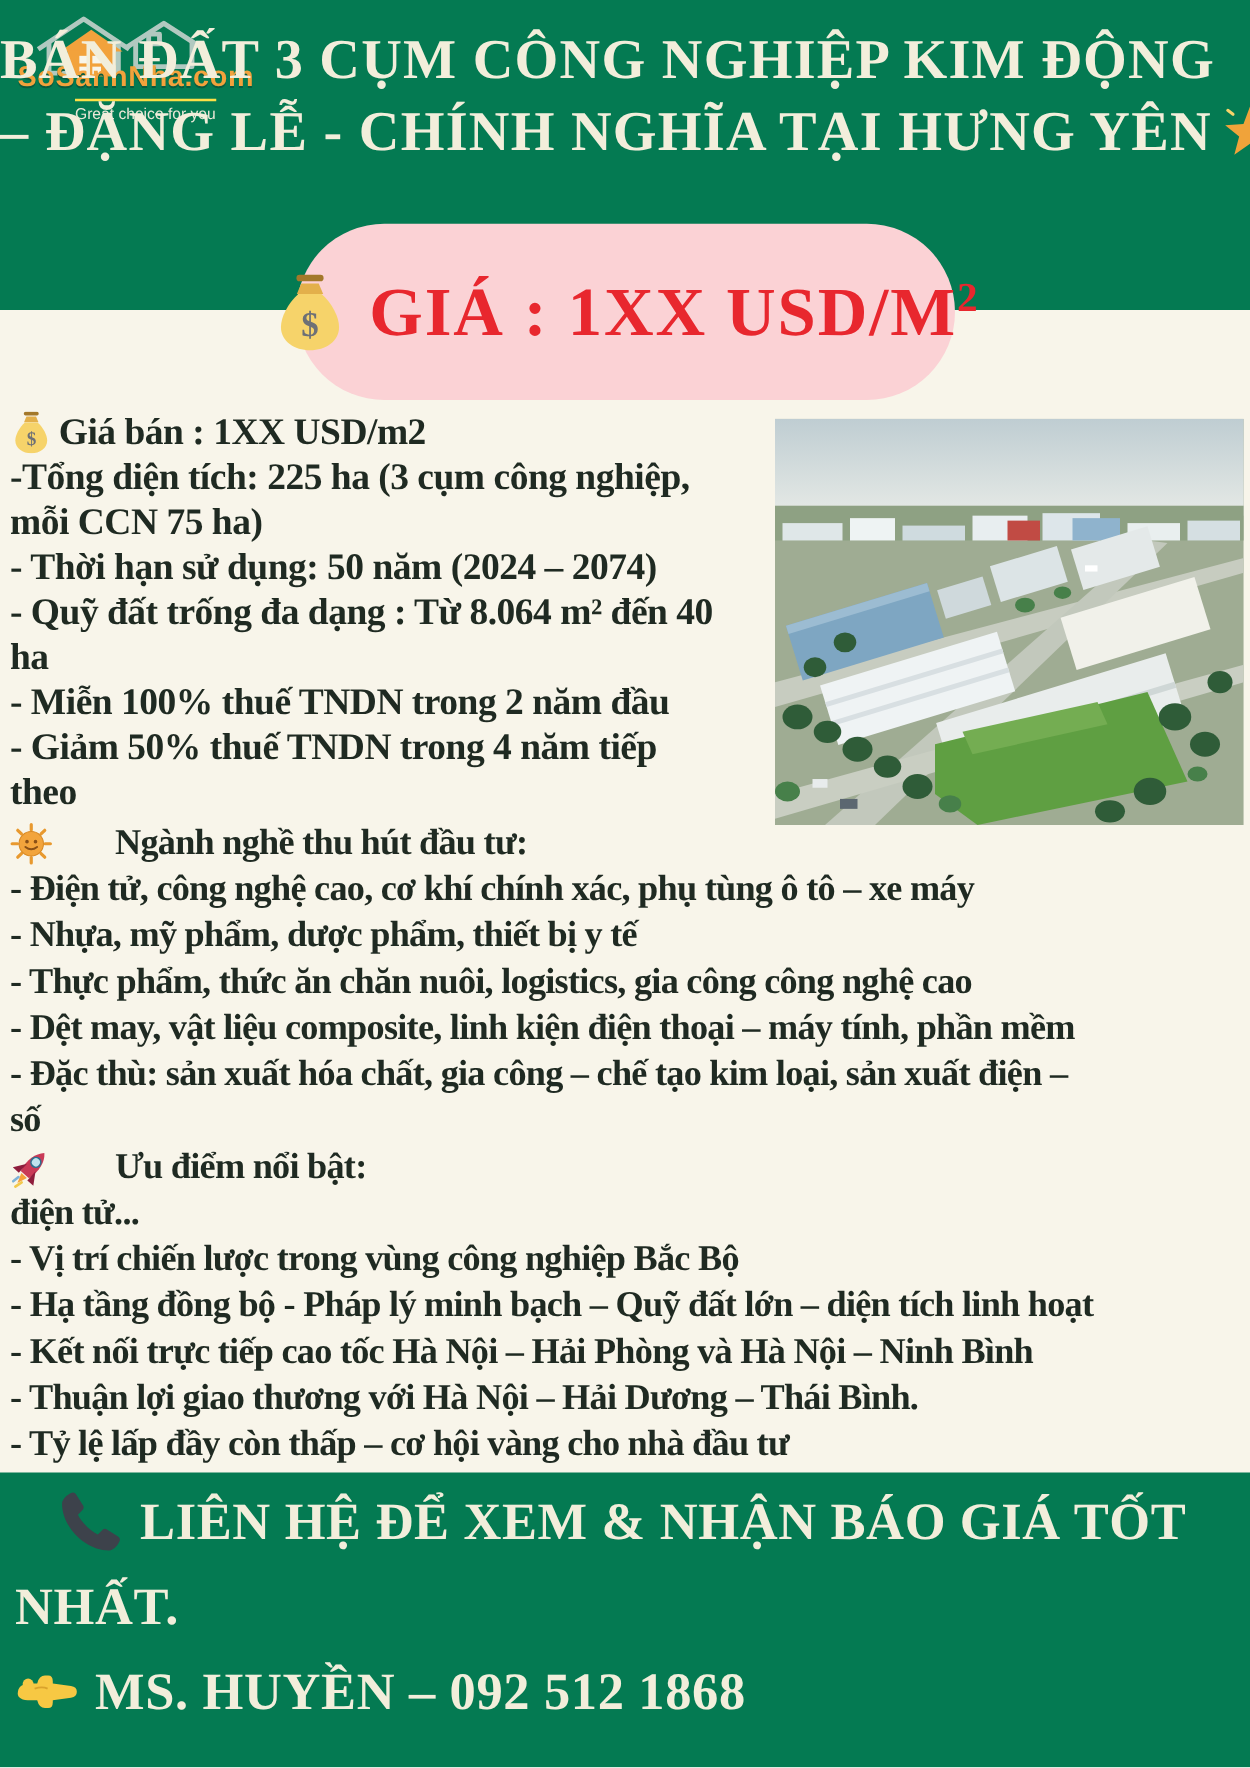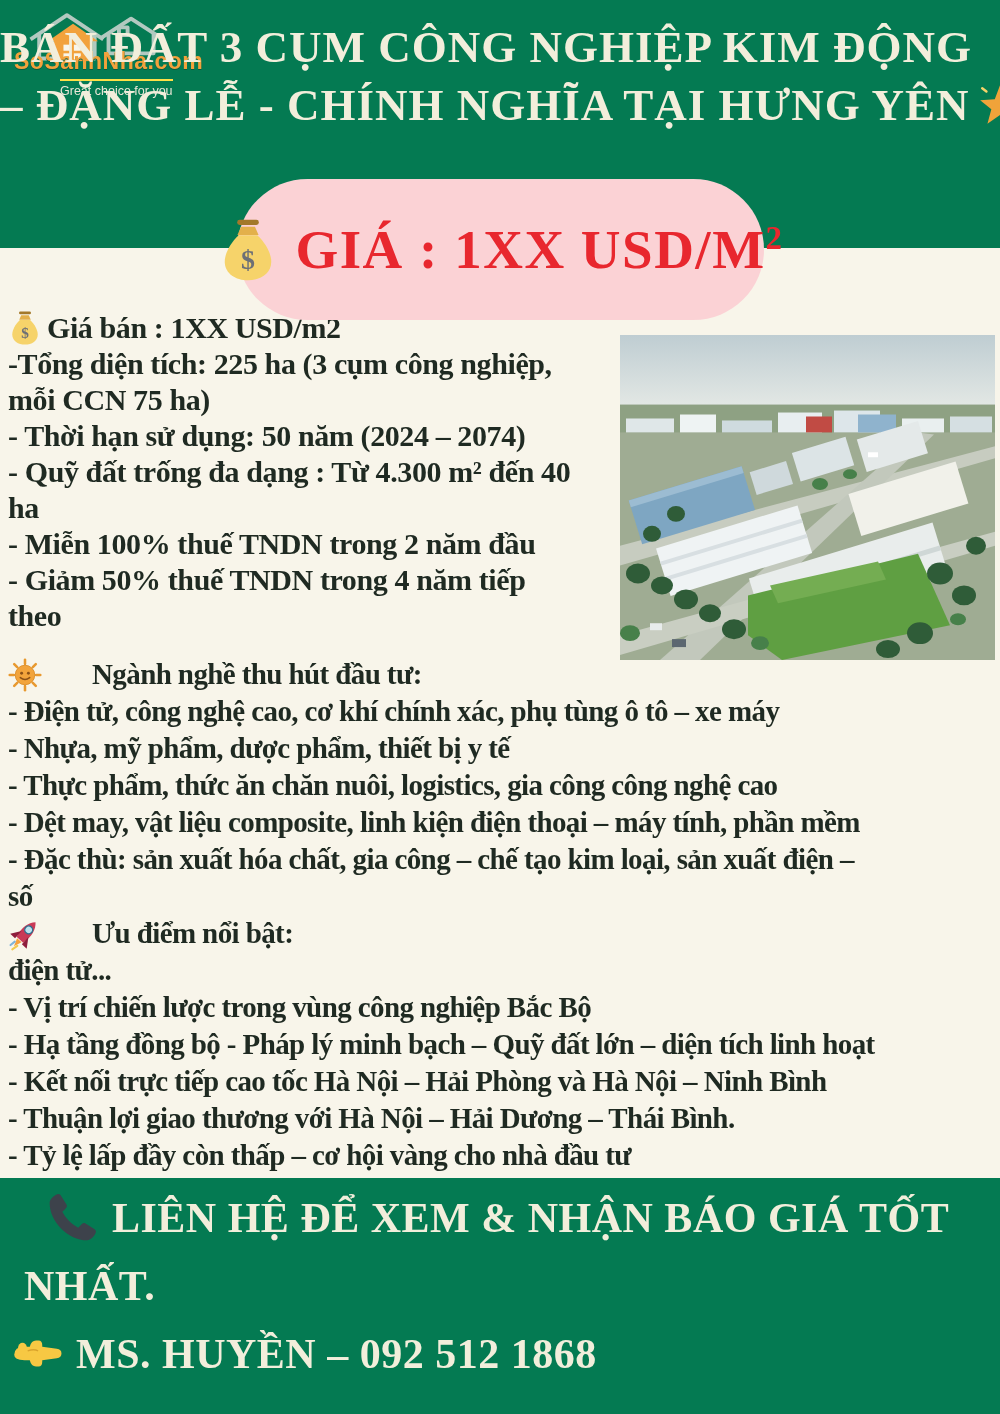--- a/index.html
+++ b/index.html
@@ -31,40 +31,40 @@
   
   .badge{
     position:absolute;left:237px;top:179px;width:527px;height:141px;z-index:3;
     background:#fbd2d5;border-radius:75px;
     display:flex;align-items:center;justify-content:center;gap:16px;
   }
   .badge-bag{width:62px;height:72px;flex:0 0 auto;}
   .badge-text{color:#e8272e;font-weight:bold;font-size:55px;letter-spacing:1.5px;white-space:nowrap;}
   .badge-text sup{font-size:60%;vertical-align:super;}
   
-  .intro-lines{position:absolute;left:8px;top:310px;width:610px;z-index:2;}
+  .intro-lines{position:absolute;left:8px;top:328px;width:610px;z-index:2;}
   .full-lines{position:absolute;left:8px;top:656px;width:990px;z-index:2;}
   .body-line{
     display:flex;align-items:center;white-space:nowrap;
     color:#1f2a22;font-weight:bold;font-size:30px;letter-spacing:-0.4px;
   }
   .intro-lines .body-line{height:36px;}
   .full-lines .body-line{height:37px;font-size:29px;letter-spacing:-0.6px;gap:45px;}
   .line-icon{width:34px;height:34px;margin-right:5px;flex:0 0 auto;}
   
   .photo{position:absolute;left:620px;top:335px;width:375px;height:325px;z-index:1;}
   .photo svg{display:block;width:100%;height:100%;}
   
   .footer{
     position:absolute;left:0;top:1178px;width:1000px;height:236px;background:#047a52;
     color:#f2eedb;font-weight:bold;
   }
   .footer-line{display:flex;align-items:center;gap:14px;padding-left:10px;font-size:42px;letter-spacing:.5px;white-space:nowrap;}
   .footer-line.l1{margin-top:14px;margin-left:36px;}
-  .footer-line.l2{margin-top:18px;padding-left:24px;}
+  .footer-line.l2{margin-top:18px;padding-left:12px;}
   .footer-line.l3{margin-top:18px;}
   .footer-icon{width:52px;height:52px;flex:0 0 auto;}
   .hidden-defs{position:absolute;width:0;height:0;overflow:hidden;}
 </style>
 </head>
 <body>
 
 <svg class="hidden-defs" aria-hidden="true">
   <defs>
     <symbol id="sym-money-bag" viewBox="0 0 40 40">
@@ -234,21 +234,21 @@
       <div class="body-line">
         <span>-Tổng diện tích: 225 ha (3 cụm công nghiệp,</span>
       </div>
       <div class="body-line">
         <span>mỗi CCN 75 ha)</span>
       </div>
       <div class="body-line">
         <span>- Thời hạn sử dụng: 50 năm (2024 – 2074)</span>
       </div>
       <div class="body-line">
-        <span>- Quỹ đất trống đa dạng : Từ 4.300 m² đến 40</span>
+        <span>- Quỹ đất trống đa dạng : Từ 8.064 m² đến 40</span>
       </div>
       <div class="body-line">
         <span>ha</span>
       </div>
       <div class="body-line">
         <span>- Miễn 100% thuế TNDN trong 2 năm đầu</span>
       </div>
       <div class="body-line">
         <span>- Giảm 50% thuế TNDN trong 4 năm tiếp</span>
       </div>

